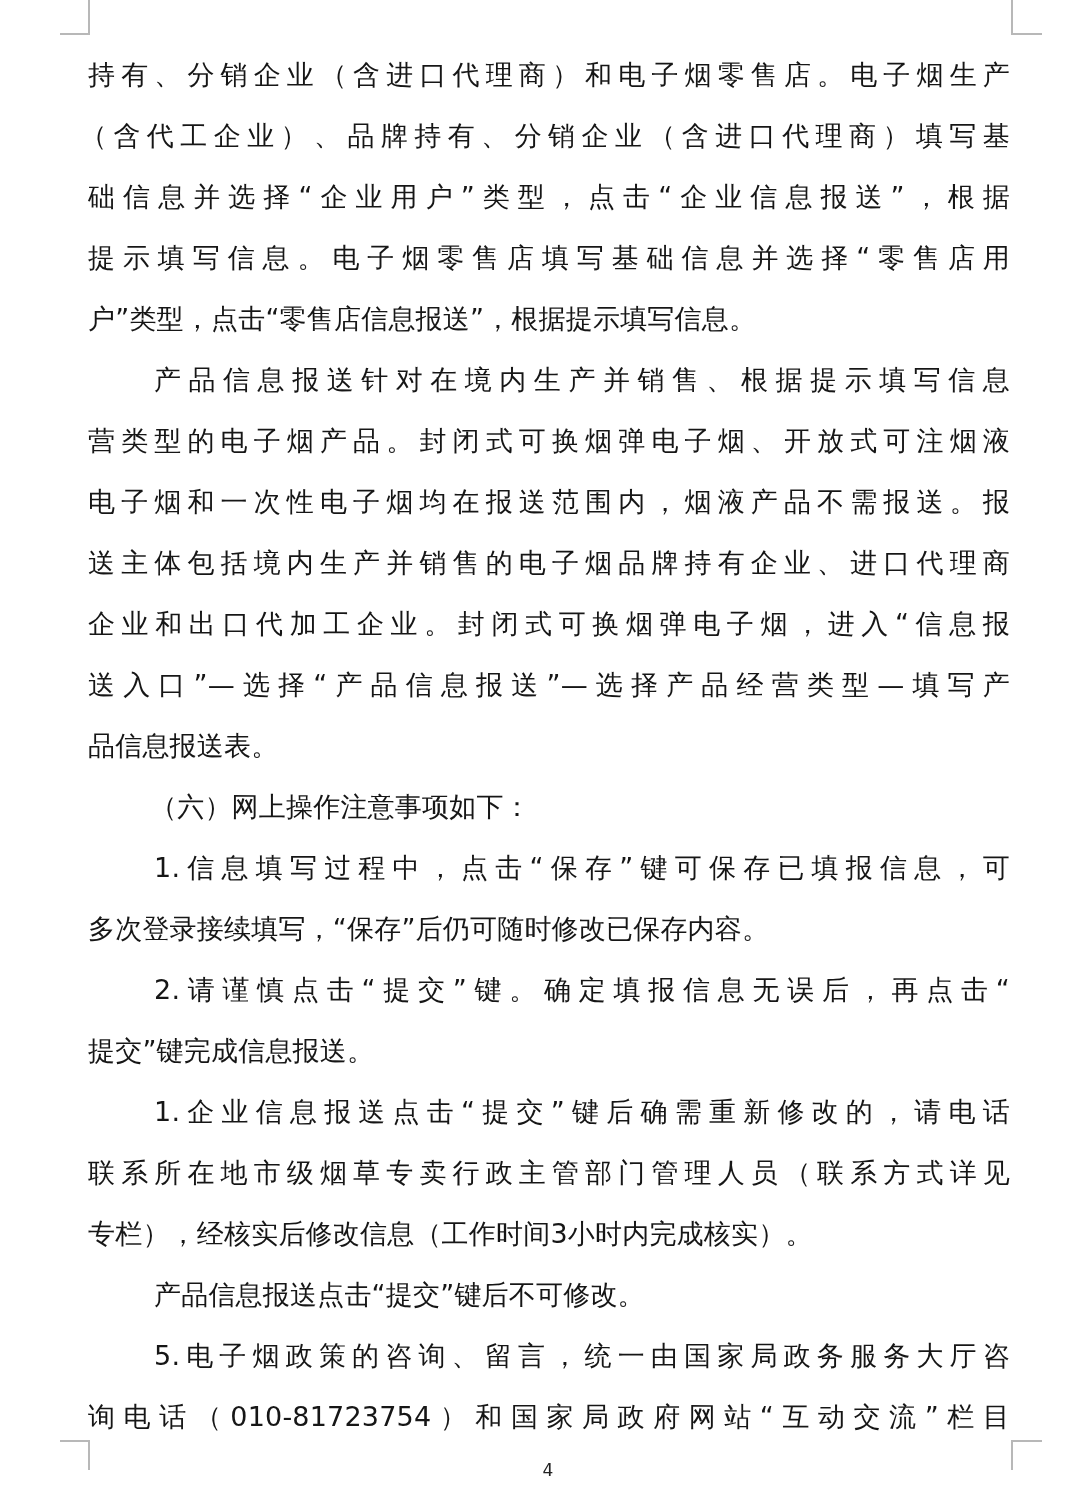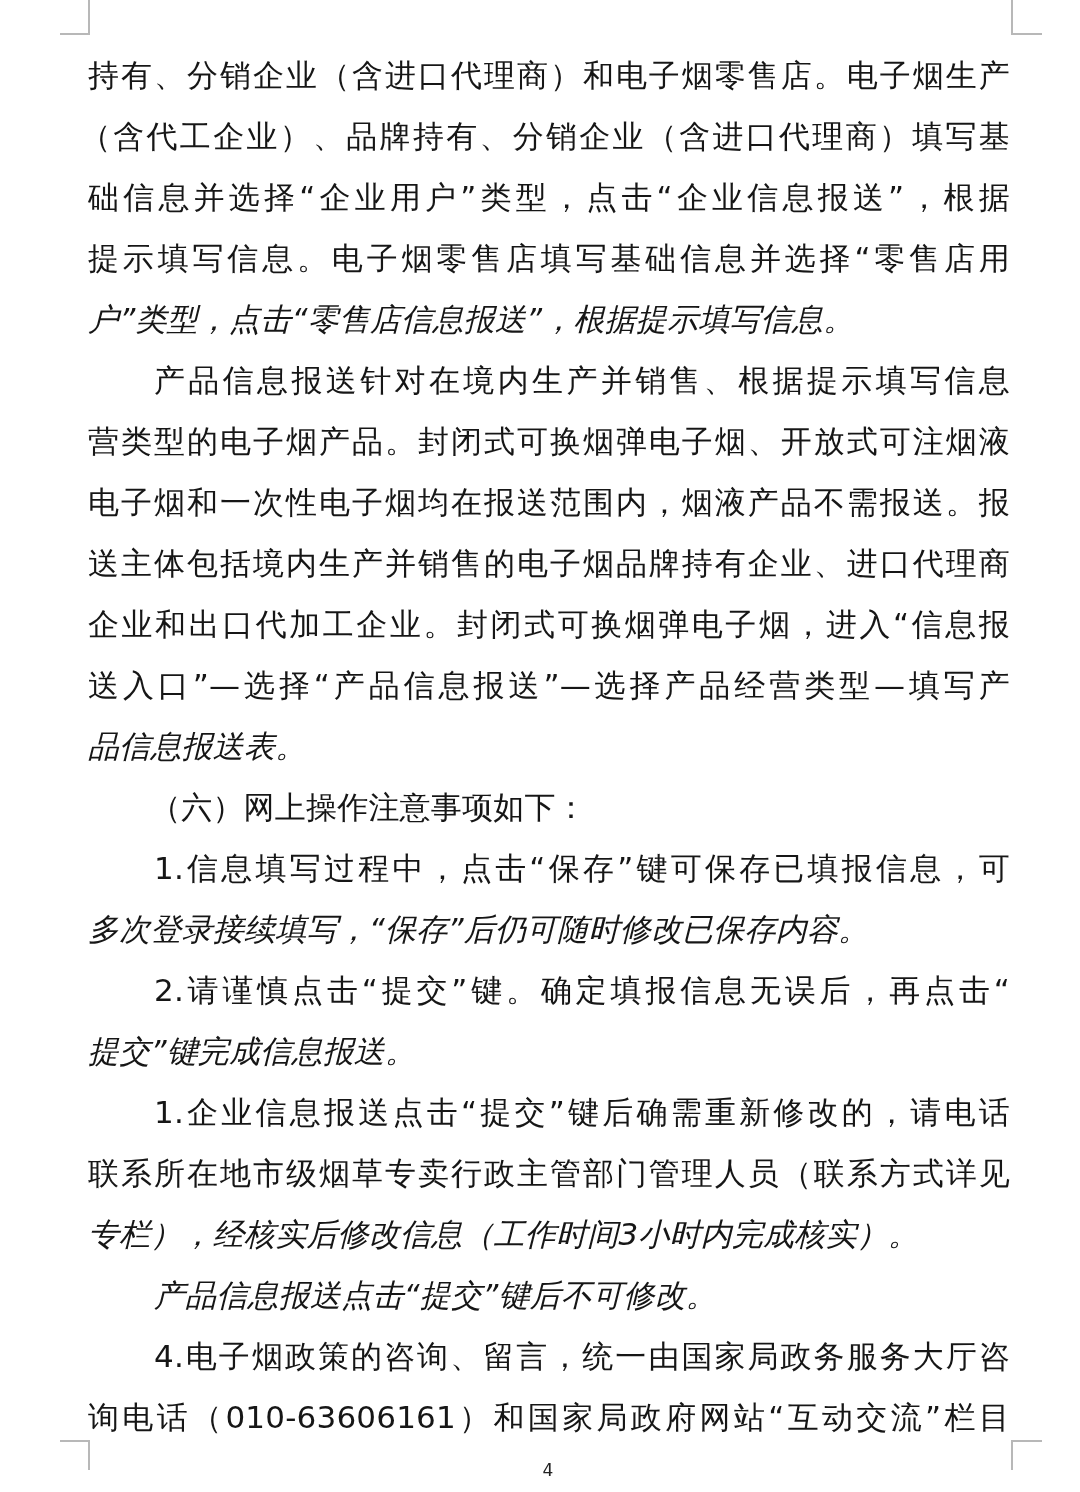--- a/index.html
+++ b/index.html
@@ -10,25 +10,25 @@
     color: #161616;
   }
   .corner { position: absolute; border-color: #b8b8b8; border-style: solid; border-width: 0; }
   .c-tl { left: 60px; top: 0; width: 28px; height: 33px; border-right-width: 2px; border-bottom-width: 2px; }
   .c-tr { left: 1011px; top: 0; width: 29px; height: 33px; border-left-width: 2px; border-bottom-width: 2px; }
   .c-bl { left: 60px; top: 1440px; width: 28px; height: 28px; border-right-width: 2px; border-top-width: 2px; }
   .c-br { left: 1011px; top: 1440px; width: 29px; height: 28px; border-left-width: 2px; border-top-width: 2px; }
 
   .line {
     position: absolute; left: 88px; width: 922px; height: 44px;
-    font-size: 31px; line-height: 44px; white-space: nowrap;
+    font-size: 27px; line-height: 44px; white-space: nowrap;
     text-align-last: justify; text-align: justify; letter-spacing: 0.2px;
   }
   .line.indent { left: 154px; width: 856px; }
-  .line.noj { text-align-last: left; font-style: italic; }
+  .line.noj { text-align-last: left; }
   .line.heading { left: 154px; width: auto; text-align-last: left; }
   .pageno {
     position: absolute; left: 0; width: 1096px; top: 1458px;
     text-align: center; font-size: 17px; line-height: 24px; color: #222;
   }
 </style>
 </head>
 <body>
 
 <div>
@@ -59,18 +59,18 @@
 
     <div class="line indent" style="top:968px">2.请谨慎点击“提交”键。确定填报信息无误后，再点击“</div>
     <div class="line noj" style="top:1029px">提交”键完成信息报送。</div>
 
     <div class="line indent" style="top:1090px">1.企业信息报送点击“提交”键后确需重新修改的，请电话</div>
     <div class="line" style="top:1151px">联系所在地市级烟草专卖行政主管部门管理人员（联系方式详见</div>
     <div class="line noj" style="top:1212px">专栏），经核实后修改信息（工作时间3小时内完成核实）。</div>
 
     <div class="line indent noj" style="top:1273px">产品信息报送点击“提交”键后不可修改。</div>
 
-    <div class="line indent" style="top:1334px">4.电子烟政策的咨询、留言，统一由国家局政务服务大厅咨</div>
-    <div class="line" style="top:1395px">询电话（010-63606161）和国家局政府网站“互动交流”栏目</div>
+    <div class="line indent" style="top:1334px">5.电子烟政策的咨询、留言，统一由国家局政务服务大厅咨</div>
+    <div class="line" style="top:1395px">询电话（010-81723754）和国家局政府网站“互动交流”栏目</div>
   </div>
 
   <div class="pageno">4</div>
 </div>
 
 </body></html>

